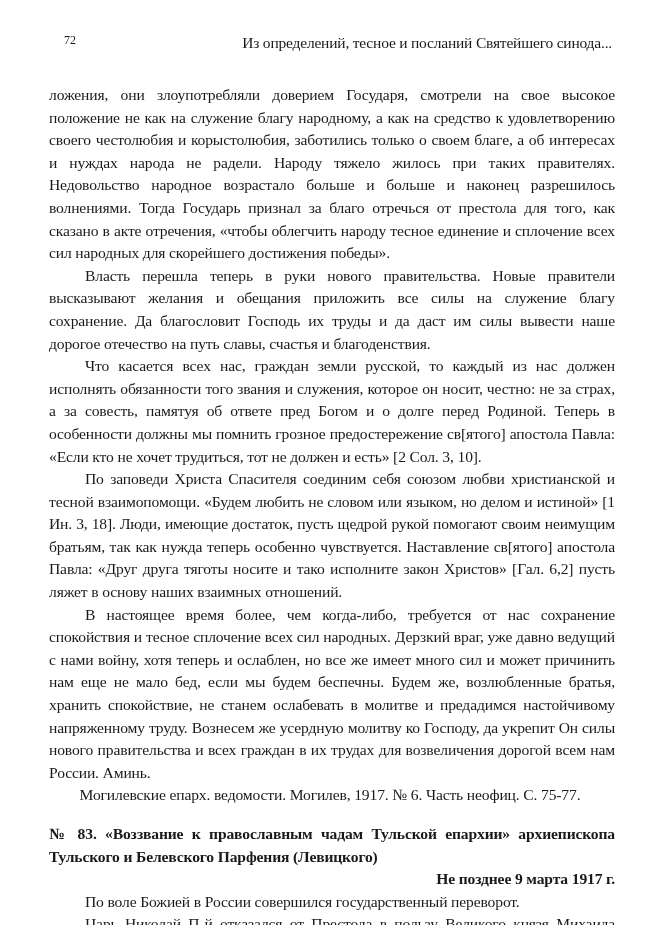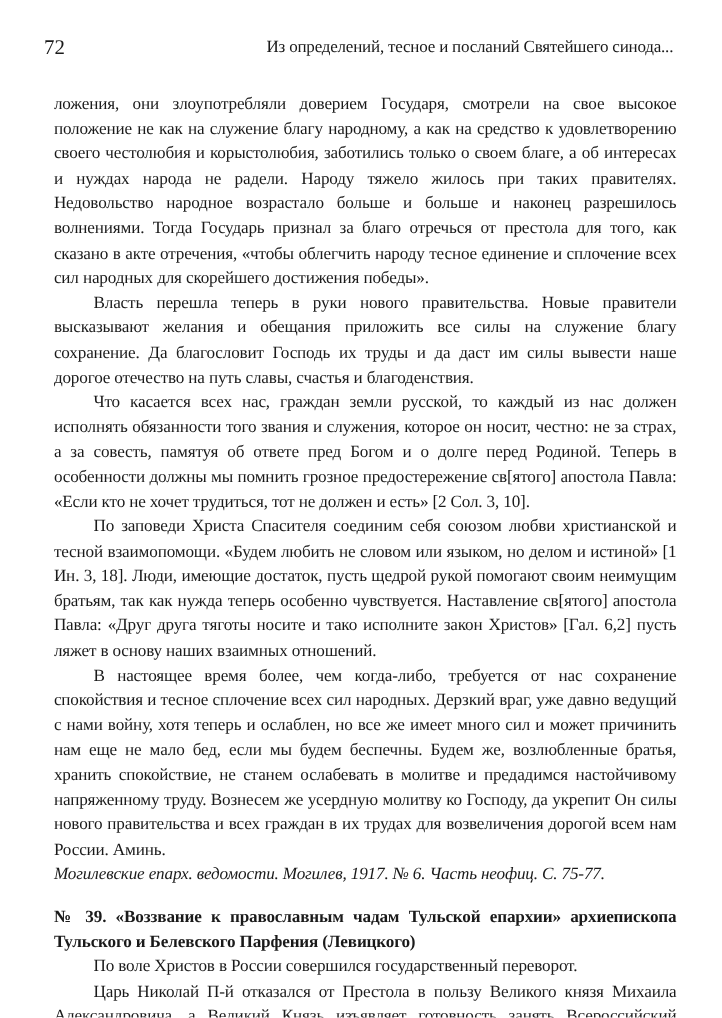--- a/index.html
+++ b/index.html
@@ -1,38 +1,39 @@
 <!DOCTYPE html>
 <html><head>
 <meta charset="utf-8">
 <style>
   html, body { margin: 0; padding: 0; background: #ffffff; }
   body { width: 656px; height: 925px; overflow: hidden; position: relative;
          font-family: "Liberation Serif", serif; color: #1a1a1a; }
-  .page-num { position: absolute; left: 40px; top: 33px; font-size: 19px; text-align: right; }
+  .page-num { position: absolute; left: 64px; top: 33px; font-size: 12px; text-align: right; }
   .running-head { position: absolute; right: 44px; top: 34px; font-size: 15.5px; letter-spacing: -0.2px; }
   .body { position: absolute; left: 49px; top: 84px; width: 566px; font-size: 15.6px; line-height: 22.6px;
           text-align: justify; letter-spacing: -0.15px; }
   .body p { margin: 0; text-indent: 0; }
   .body p.ind { text-indent: 36px; }
-  .source { font-style: italic; text-align: left; padding-right: 4px; }
+  .source { text-align: center; padding-right: 4px; }
   .doc-title { font-weight: bold; margin-top: 16px !important; text-indent: 36px; }
   .doc-date { font-weight: bold; text-align: right; }
 </style>
 </head>
 <body>
 
 <div class="page-num">72</div>
 <div class="running-head">Из определений, тесное и посланий Святейшего синода...</div>
 
 <div class="body">
   <p>ложения, они злоупотребляли доверием Государя, смотрели на свое высокое положение не как на служение благу народному, а как на средство к удовлетворению своего честолюбия и корыстолюбия, заботились только о своем благе, а об интересах и нуждах народа не радели. Народу тяжело жилось при таких правителях. Недовольство народное возрастало больше и больше и наконец разрешилось волнениями. Тогда Государь признал за благо отречься от престола для того, как сказано в акте отречения, «чтобы облегчить народу тесное единение и сплочение всех сил народных для скорейшего достижения победы».</p>
   <p class="ind">Власть перешла теперь в руки нового правительства. Новые правители высказывают желания и обещания приложить все силы на служение благу сохранение. Да благословит Господь их труды и да даст им силы вывести наше дорогое отечество на путь славы, счастья и благоденствия.</p>
   <p class="ind">Что касается всех нас, граждан земли русской, то каждый из нас должен исполнять обязанности того звания и служения, которое он носит, честно: не за страх, а за совесть, памятуя об ответе пред Богом и о долге перед Родиной. Теперь в особенности должны мы помнить грозное предостережение св[ятого] апостола Павла: «Если кто не хочет трудиться, тот не должен и есть» [2 Сол. 3, 10].</p>
   <p class="ind">По заповеди Христа Спасителя соединим себя союзом любви христианской и тесной взаимопомощи. «Будем любить не словом или языком, но делом и истиной» [1 Ин. 3, 18]. Люди, имеющие достаток, пусть щедрой рукой помогают своим неимущим братьям, так как нужда теперь особенно чувствуется. Наставление св[ятого] апостола Павла: «Друг друга тяготы носите и тако исполните закон Христов» [Гал. 6,2] пусть ляжет в основу наших взаимных отношений.</p>
   <p class="ind">В настоящее время более, чем когда-либо, требуется от нас сохранение спокойствия и тесное сплочение всех сил народных. Дерзкий враг, уже давно ведущий с нами войну, хотя теперь и ослаблен, но все же имеет много сил и может причинить нам еще не мало бед, если мы будем беспечны. Будем же, возлюбленные братья, хранить спокойствие, не станем ослабевать в молитве и предадимся настойчивому напряженному труду. Вознесем же усердную молитву ко Господу, да укрепит Он силы нового правительства и всех граждан в их трудах для возвеличения дорогой всем нам России. Аминь.</p>
   <p class="source">Могилевские епарх. ведомости. Могилев, 1917. № 6. Часть неофиц. С. 75-77.</p>
 
-  <p class="doc-title">№ 39. «Воззвание к православным чадам Тульской епархии» архиепископа Тульского и Белевского Парфения (Левицкого)</p>
-  <p class="ind">По воле Христов в России совершился государственный переворот.</p>
+  <p class="doc-title">№ 83. «Воззвание к православным чадам Тульской епархии» архиепископа Тульского и Белевского Парфения (Левицкого)</p>
+  <p class="doc-date">Не позднее 9 марта 1917 г.</p>
+  <p class="ind">По воле Божией в России совершился государственный переворот.</p>
   <p class="ind">Царь Николай П-й отказался от Престола в пользу Великого князя Михаила Александровича, а Великий Князь изъявляет готовность занять Всероссийский Престол при условии, если на это будет воля народа.</p>
 
 </div>
 
 </body></html>

